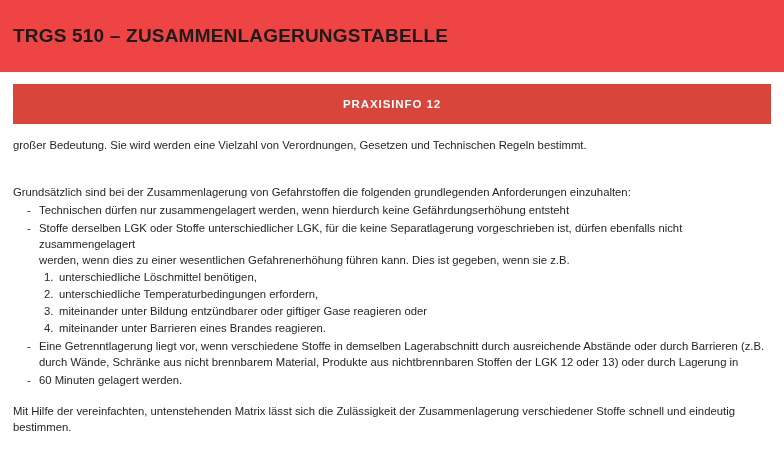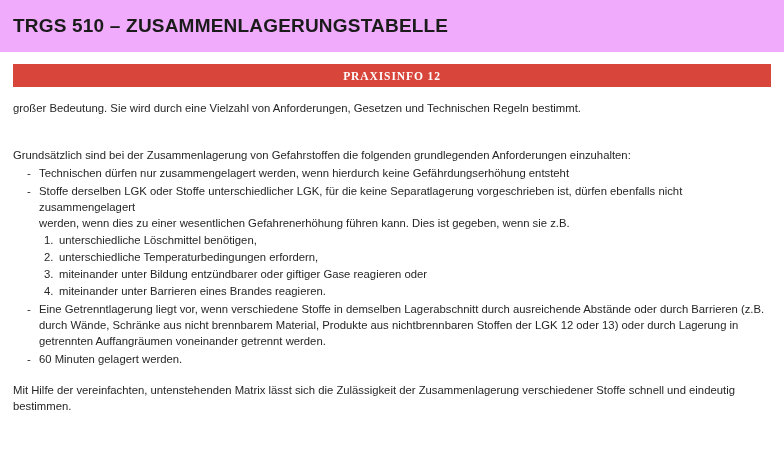--- a/index.html
+++ b/index.html
@@ -16,44 +16,43 @@
   }
   .page {
     position: relative;
     width: 784px;
     height: 450px;
     box-sizing: border-box;
   }
   
   .header-band {
     position: relative;
-    height: 52px;
-    background: #f0abfc;
+    height: 72px;
+    background: #ef4444;
     display: flex;
     align-items: center;
   }
   .header-title {
     font-size: 19px;
     font-weight: bold;
     letter-spacing: 0.2px;
     color: #1b1b1b;
     padding-left: 13px;
     white-space: nowrap;
   }
   
   .praxis-wrap {
     padding: 12px 13px 0 13px;
   }
   .praxis-bar {
     background: #d8453a;
-    height: 23px;
+    height: 40px;
     display: flex;
     align-items: center;
     justify-content: center;
-    font-family: Liberation Serif, serif;
   }
   .praxis-text {
     color: #ffffff;
     font-size: 11.5px;
     font-weight: bold;
     letter-spacing: 0.9px;
   }
   
   .content {
     padding: 0 13px;
@@ -118,21 +117,21 @@
 
   <div class="praxis-wrap">
     <div class="praxis-bar">
       <span class="praxis-text">PRAXISINFO  12</span>
     </div>
   </div>
 
   <div class="content">
 
     <div class="block-intro">
-      <span class="line para">großer Bedeutung. Sie wird durch eine Vielzahl von Anforderungen, Gesetzen und Technischen Regeln bestimmt.</span>
+      <span class="line para">großer Bedeutung. Sie wird werden eine Vielzahl von Verordnungen, Gesetzen und Technischen Regeln bestimmt.</span>
     </div>
 
     <div class="block-grund">
       <div class="para">Grundsätzlich sind bei der Zusammenlagerung von Gefahrstoffen die folgenden grundlegenden Anforderungen einzuhalten:</div>
 
       <ul class="bullet-list">
         <li class="bullet-item">
           <span class="dash">-</span>
           <span class="line">Technischen dürfen nur zusammengelagert werden, wenn hierdurch keine Gefährdungserhöhung entsteht</span>
         </li>
@@ -160,21 +159,20 @@
           <span class="num">4.</span>
           <span class="line">miteinander unter Barrieren eines Brandes reagieren.</span>
         </li>
       </ol>
 
       <ul class="bullet-list">
         <li class="bullet-item">
           <span class="dash">-</span>
           <span class="line">Eine Getrenntlagerung liegt vor, wenn verschiedene Stoffe in demselben Lagerabschnitt durch ausreichende Abstände oder durch Barrieren (z.B.</span>
           <span class="line">durch Wände, Schränke aus nicht brennbarem Material, Produkte aus nichtbrennbaren Stoffen der LGK 12 oder 13) oder durch Lagerung in</span>
-          <span class="line">getrennten Auffangräumen voneinander getrennt werden.</span>
         </li>
         <li class="bullet-item">
           <span class="dash">-</span>
           <span class="line">60 Minuten gelagert werden.</span>
         </li>
       </ul>
     </div>
 
     <div class="block-matrix">
       <span class="line para">Mit Hilfe der vereinfachten, untenstehenden Matrix lässt sich die Zulässigkeit der Zusammenlagerung verschiedener Stoffe schnell und eindeutig bestimmen.</span>

